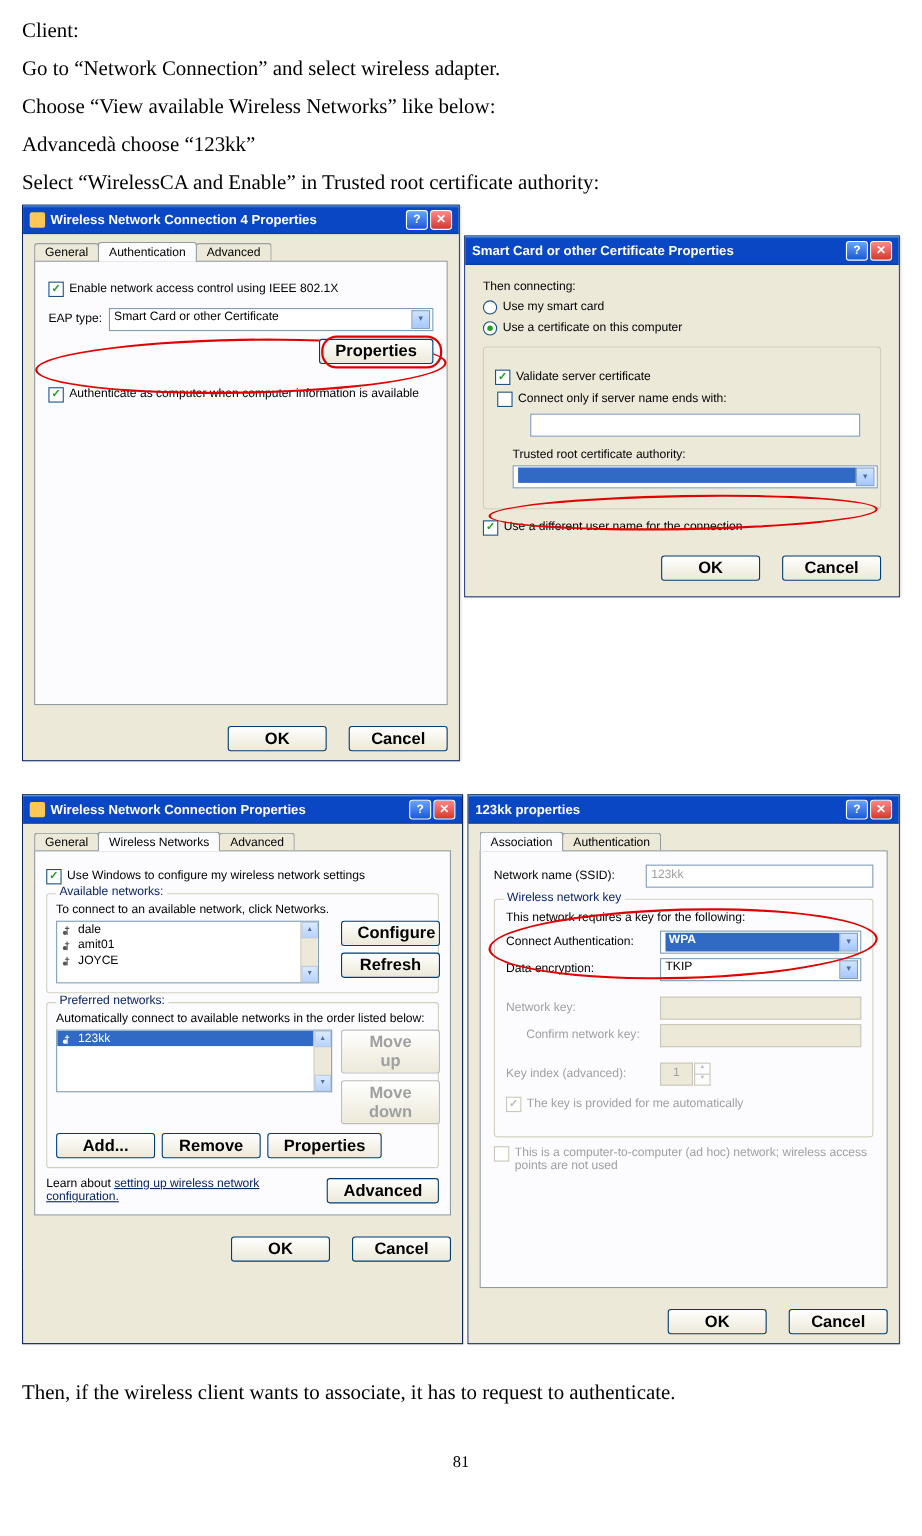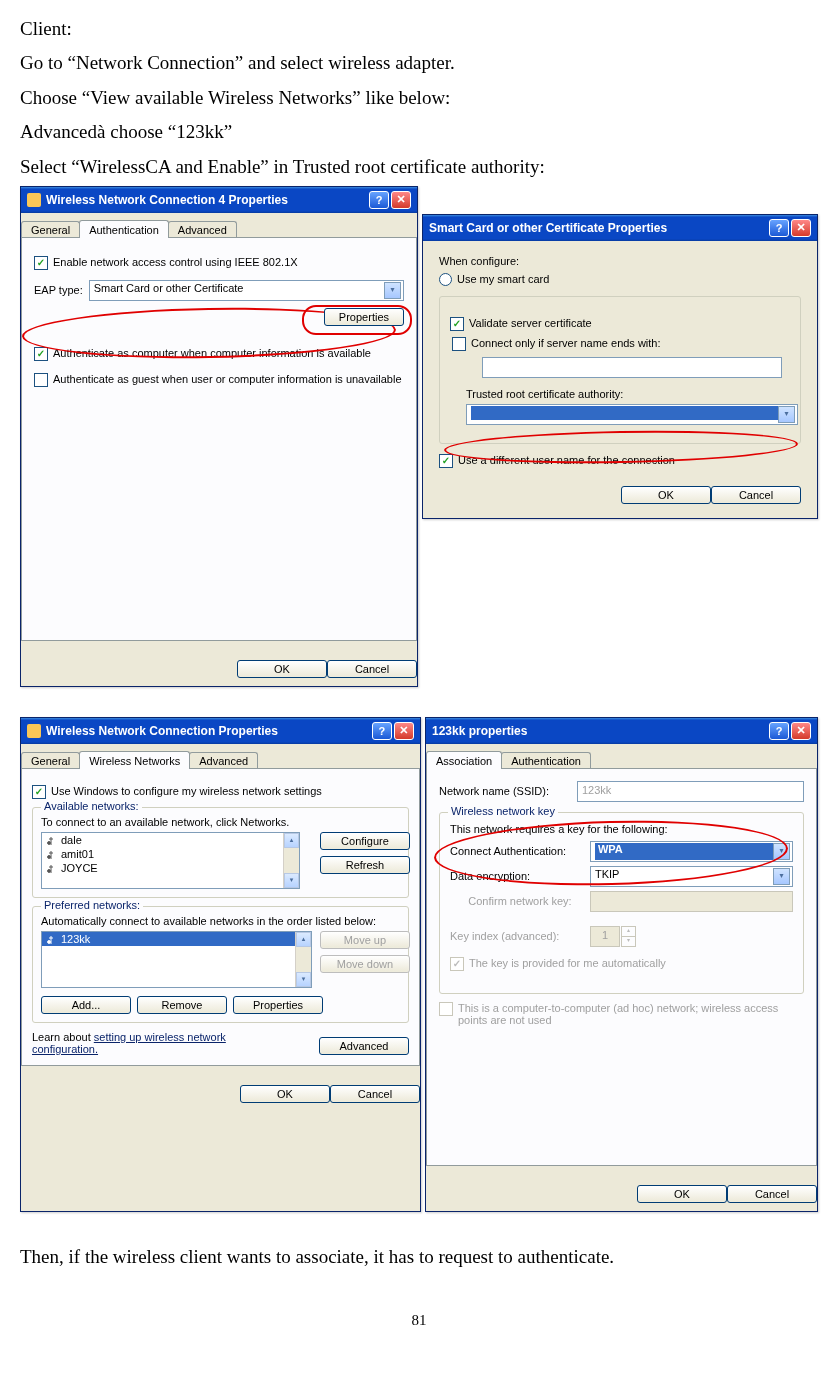--- a/index.html
+++ b/index.html
@@ -40,58 +40,59 @@
     width:14px;height:14px;background:#fbc757;border-radius:2px;display:inline-block;
   }
   .xp-title-btns { display:flex; gap:2px;}
   .xp-title-btn {
     width:18px;height:16px;border:1px solid #fff;border-radius:3px;
     display:flex;align-items:center;justify-content:center;
     font-size:11px;font-weight:bold;color:#fff;
   }
   .help-btn{ background:linear-gradient(to bottom,#67a3ff,#1b59d6);}
   .close-btn{ background:linear-gradient(to bottom,#f88,#d43a2a);}
-  .xp-body { padding: 8px 0; background:#ece9d8; color:#000;}
+  .xp-body { padding: 8px 10px; background:#ece9d8; color:#000;}
   .xp-tabs { display:flex; gap:0; margin-bottom:0px;}
   .xp-tab {
     border:1px solid #919b9c; border-bottom:none; background:#ece9d8;
     padding:2px 9px; font-size:11px; border-radius:3px 3px 0 0;
     margin-right:-1px; position:relative;
   }
   .xp-tab.active { background:#fcfcfe; z-index:2; padding-top:3px; margin-top:-1px;}
   .xp-tab-panel {
     border:1px solid #919b9c; background:#fcfcfe; padding:12px; position:relative; top:-1px;
   }
   .chk { display:flex; align-items:flex-start; gap:5px; margin:6px 0;}
   .chk-box {
     width:12px;height:12px;border:1px solid #1c5180;background:#fff;flex:none;
     display:flex;align-items:center;justify-content:center;font-size:10px;color:#21a121;font-weight:bold;line-height:10px;
   }
   .xp-btn {
     border:1px solid #003c74; background:linear-gradient(to bottom,#fff,#ece9d8);
-    padding:2px 14px;font-size:11px;border-radius:3px;min-width:60px;text-align:center;
+    padding:2px 14px;font-size:15px;border-radius:3px;min-width:60px;text-align:center;
     box-shadow:inset 0 0 1px #fff;
+    font-weight:bold;
   }
   .xp-btn.disabled { color:#a0a0a0; border-color:#bdbdbd;}
   .xp-dropdown {
     border:1px solid #7f9db9;background:#fff;display:flex;justify-content:space-between;
     padding:1px 2px 1px 4px;font-size:11px;height:17px;
   }
   .dd-arrow { width:15px;height:15px;background:linear-gradient(to bottom,#cfe3ff,#a6c7ff);border:1px solid #7f9db9;font-size:8px;text-align:center;line-height:13px;color:#4b6e9e;}
   .xp-dropdown.sel .dd-text { background:#316ac5;color:#fff;padding:0 3px;font-weight:bold;}
   .xp-input {
     border:1px solid #7f9db9;background:#fff;padding:2px 4px;font-size:11px;height:15px;
   }
   .fieldset {
     border:1px solid #d0d0bf;border-radius:3px;padding:8px;margin:8px 0;position:relative;
   }
   .fieldset .legend {
     position:absolute;top:-8px;left:8px;background:#fcfcfe;padding:0 3px;font-size:11px;color:#0a246a;
   }
-  .btn-row { display:flex;justify-content:flex-end;gap:0;margin-top:10px;padding:8px 0 0 0;}
+  .btn-row { display:flex;justify-content:flex-end;gap:20px;margin-top:10px;padding:8px 0 0 0;}
   .listbox {
     border:1px solid #7f9db9;background:#fff;font-size:11px;height:55px;overflow:hidden;position:relative;
   }
   .listbox .row{ padding:1px 4px;display:flex;align-items:center;gap:5px;}
   .listbox .netico{width:10px;height:10px;display:inline-block;}
   .scroll{position:absolute;right:0;top:0;bottom:0;width:15px;background:#ece9d8;border-left:1px solid #d4d0c8;display:flex;flex-direction:column;justify-content:space-between;}
   .scroll div{height:13px;background:linear-gradient(to bottom,#dbeaff,#b7d3ff);border:1px solid #b7c8e4;font-size:7px;text-align:center;line-height:11px;color:#4b6e9e;}
   .listbox.sel .row.first{background:#316ac5;color:#fff;}
   .link{text-decoration:underline;color:#0a246a;}
   .disabled-text{color:#a0a0a0;}
@@ -148,47 +149,47 @@
 
         <div style="text-align:right;margin:8px 0 24px 0;position:relative;">
           <span class="xp-btn">Properties</span>
           <span class="circle-red" style="right:-8px;top:-6px;width:106px;height:26px;border-radius:14px;"></span>
         </div>
 
         <div class="chk">
           <span class="chk-box">✓</span>
           <span>Authenticate as computer when computer information is available</span>
         </div>
-        <div class="chk" style="margin-top:12px;">
-          <span class="chk-box"></span>
-          <span>Authenticate as guest when user or computer information is unavailable</span>
-        </div>
       </div>
       <div class="btn-row">
         <span class="xp-btn">OK</span>
         <span class="xp-btn">Cancel</span>
       </div>
     </div>
   </div>
 
   <div class="xp-window" style="width:394px;margin-top:28px;height:fit-content;">
     <div class="xp-titlebar">
       <div class="title-left">
         <span>Smart Card or other Certificate Properties</span>
       </div>
       <div class="xp-title-btns">
         <span class="xp-title-btn help-btn">?</span>
         <span class="xp-title-btn close-btn">✕</span>
       </div>
     </div>
     <div class="xp-body" style="padding:14px 16px;position:relative;">
-      <div style="margin-bottom:6px;">When configure:</div>
+      <div style="margin-bottom:6px;">Then connecting:</div>
       <div class="chk">
         <span class="radio"></span>
         <span>Use my smart card</span>
+      </div>
+      <div class="chk">
+        <span class="radio checked"></span>
+        <span>Use a certificate on this computer</span>
       </div>
 
       <div style="border:1px solid #d0d0bf;border-radius:3px;padding:14px 10px 18px 10px;margin:10px 0;position:relative;">
         <div class="chk">
           <span class="chk-box">✓</span>
           <span>Validate server certificate</span>
         </div>
         <div class="chk" style="margin-left:2px;">
           <span class="chk-box"></span>
           <span>Connect only if server name ends with:</span>
@@ -357,20 +358,24 @@
           </div>
           <div style="display:flex;align-items:center;margin:4px 0;">
             <span style="width:140px;">Data encryption:</span>
             <div class="xp-dropdown" style="flex:1;">
               <span class="dd-text">TKIP</span>
               <span class="dd-arrow">▾</span>
             </div>
           </div>
           <span class="circle-red" style="left:-6px;top:8px;width:350px;height:60px;border-radius:50%;transform:rotate(-1.5deg);"></span>
 
+          <div style="display:flex;align-items:center;margin:14px 0 4px 0;">
+            <span class="disabled-text" style="width:140px;">Network key:</span>
+            <div class="xp-input" style="flex:1;background:#ece9d8;border-color:#c9c7ba;"></div>
+          </div>
           <div style="display:flex;align-items:center;margin:0 0 14px 0;text-align:center;">
             <span class="disabled-text" style="width:140px;">Confirm network key:</span>
             <div class="xp-input" style="flex:1;background:#ece9d8;border-color:#c9c7ba;"></div>
           </div>
           <div style="display:flex;align-items:center;margin:4px 0;">
             <span class="disabled-text" style="width:140px;">Key index (advanced):</span>
             <div class="xp-input disabled-text" style="width:20px;text-align:center;background:#ece9d8;border-color:#c9c7ba;">1</div>
             <div style="display:flex;flex-direction:column;margin-left:1px;">
               <span style="width:13px;height:9px;border:1px solid #c9c7ba;font-size:6px;text-align:center;line-height:7px;color:#bbb;">▴</span>
               <span style="width:13px;height:9px;border:1px solid #c9c7ba;border-top:none;font-size:6px;text-align:center;line-height:7px;color:#bbb;">▾</span>

